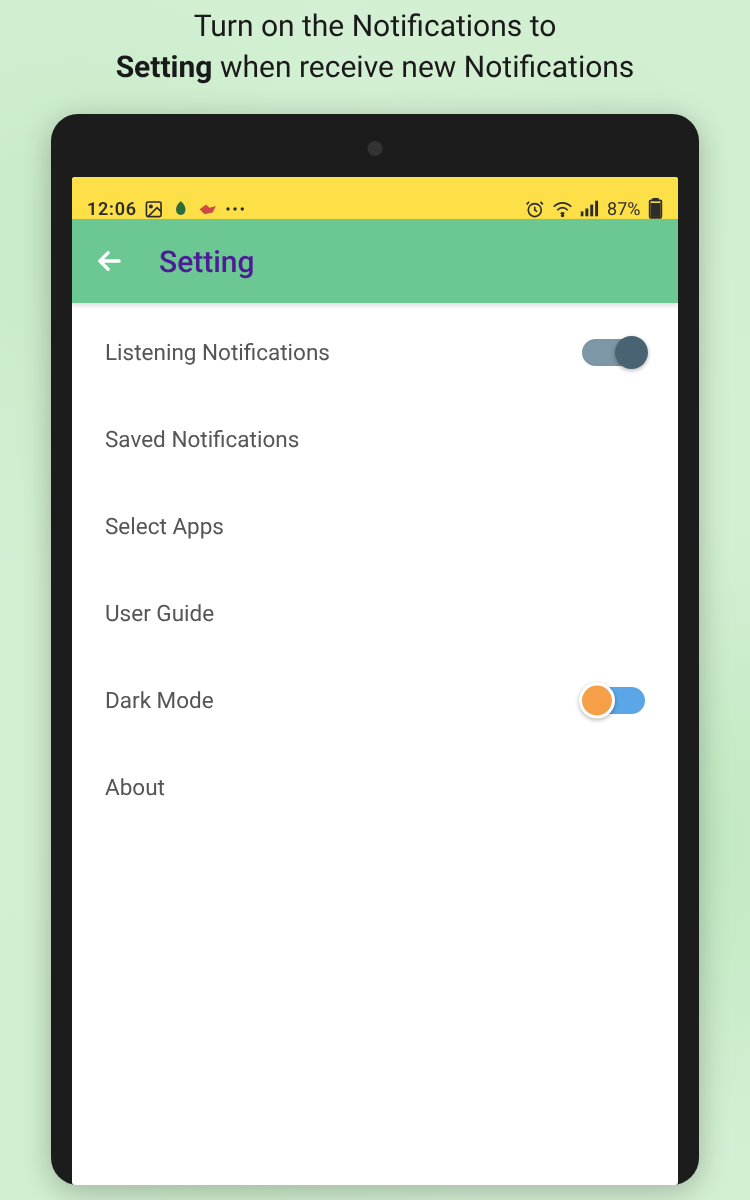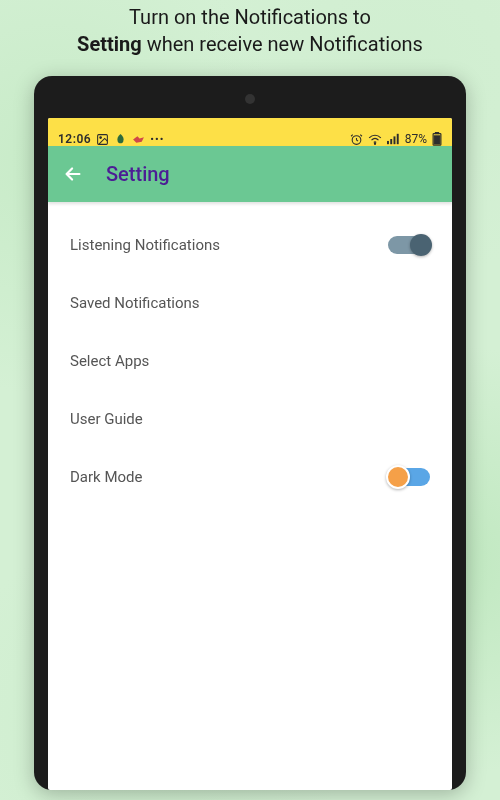--- a/index.html
+++ b/index.html
@@ -62,21 +62,21 @@
     padding: 0 14px;
     gap: 22px;
     box-shadow: 0 2px 3px rgba(0,0,0,0.12);
   }
   .appbar-title {
     font-size: 20px;
     color: #4c1d95;
     font-weight: 500;
   }
   .back-arrow { cursor: pointer; display: flex; }
-  .list { padding: 14px 0; }
+  .list { padding: 4px 0; }
   .row {
     display: flex;
     align-items: center;
     justify-content: space-between;
     padding: 20px 22px;
     cursor: pointer;
   }
   .row-label {
     font-size: 15px;
     color: #555;
@@ -193,18 +193,21 @@
         <span class="row-label">User Guide</span>
       </div>
 
       <div class="row">
         <span class="row-label">Dark Mode</span>
         <span class="toggle on-orange">
             <span class="thumb"></span>
           </span>
       </div>
 
+      <div class="row">
+        <span class="row-label">About</span>
+      </div>
 
 
     </div>
 
   </div>
 </div>
 
 </body></html>

